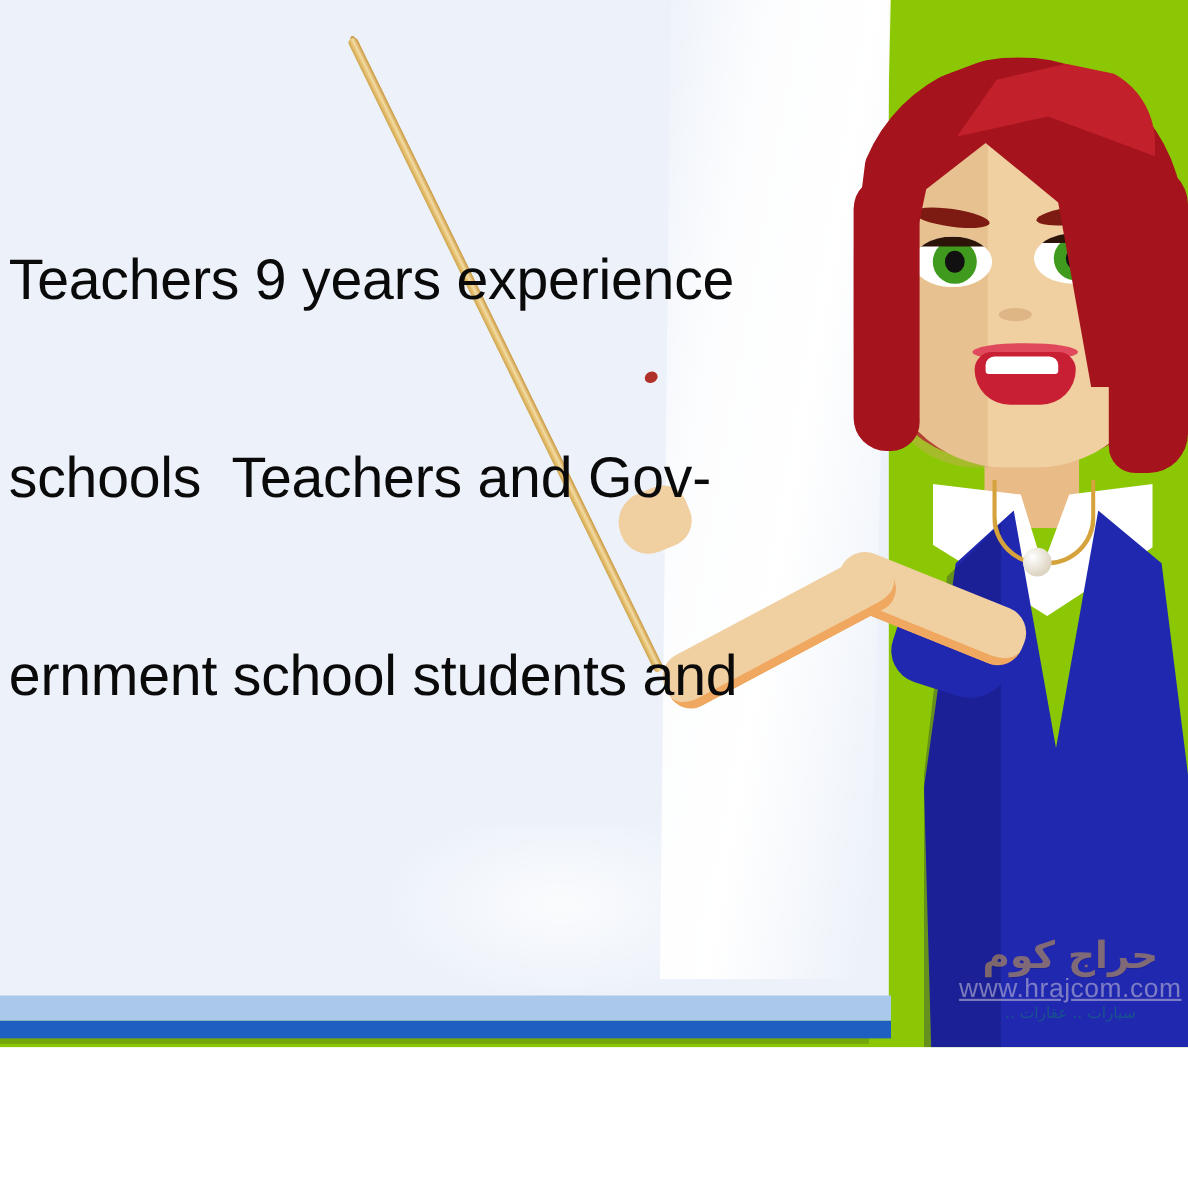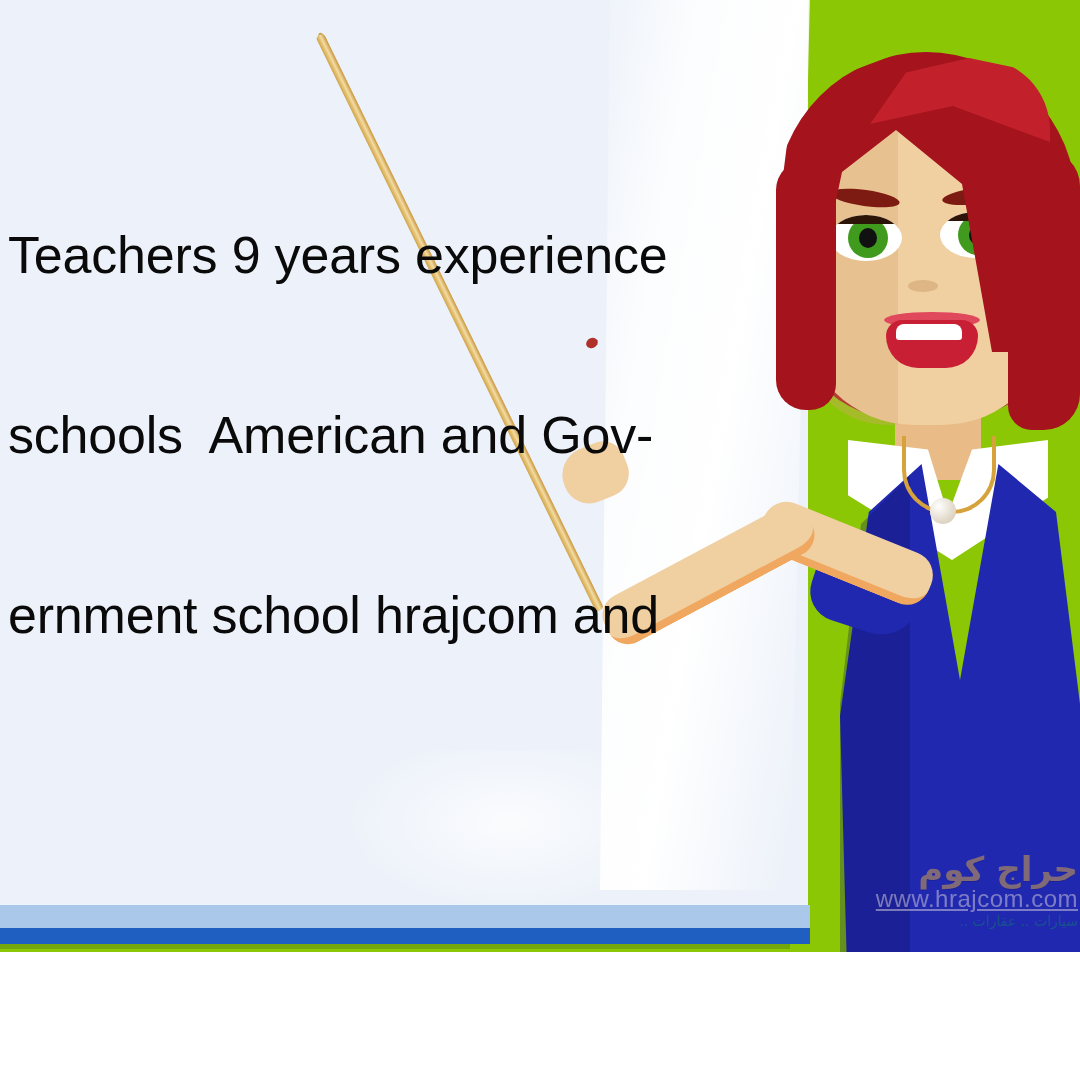--- a/index.html
+++ b/index.html
@@ -208,21 +208,21 @@
     line-height:60px;
     font-weight:400;
     letter-spacing:-0.2px;
     white-space:pre-wrap;
   }
   .copy .line{display:block;}
 
   
   .watermark{
     position:absolute;right:2px;bottom:8px;width:210px;height:92px;
-    text-align:right;direction:rtl;
+    text-align:center;direction:rtl;
     opacity:.55;
   }
   .wm-ar{
     font-size:34px;color:#cfa14a;font-weight:700;line-height:34px;
     font-family:"DejaVu Sans",sans-serif;
     text-shadow:0 1px 0 rgba(0,0,0,.25);
   }
   .wm-url{
     font-size:24px;color:#c8c3d6;letter-spacing:.5px;line-height:26px;
     direction:ltr;
@@ -294,22 +294,22 @@
     <div class="pearl"></div>
 
     <div class="sleeve"></div>
     <div class="arm-upper"></div>
     <div class="arm-lower"></div>
     <div class="hand"></div>
   </div>
 
   <div class="copy">
     <span class="line">Teachers 9 years experience</span>
-    <span class="line">schools  American and Gov-</span>
-    <span class="line">ernment school hrajcom and</span>
+    <span class="line">schools  Teachers and Gov-</span>
+    <span class="line">ernment school students and</span>
     
     
     
     
     
     
   </div>
 
   <div class="watermark">
     <div class="wm-ar">حراج كوم</div>

